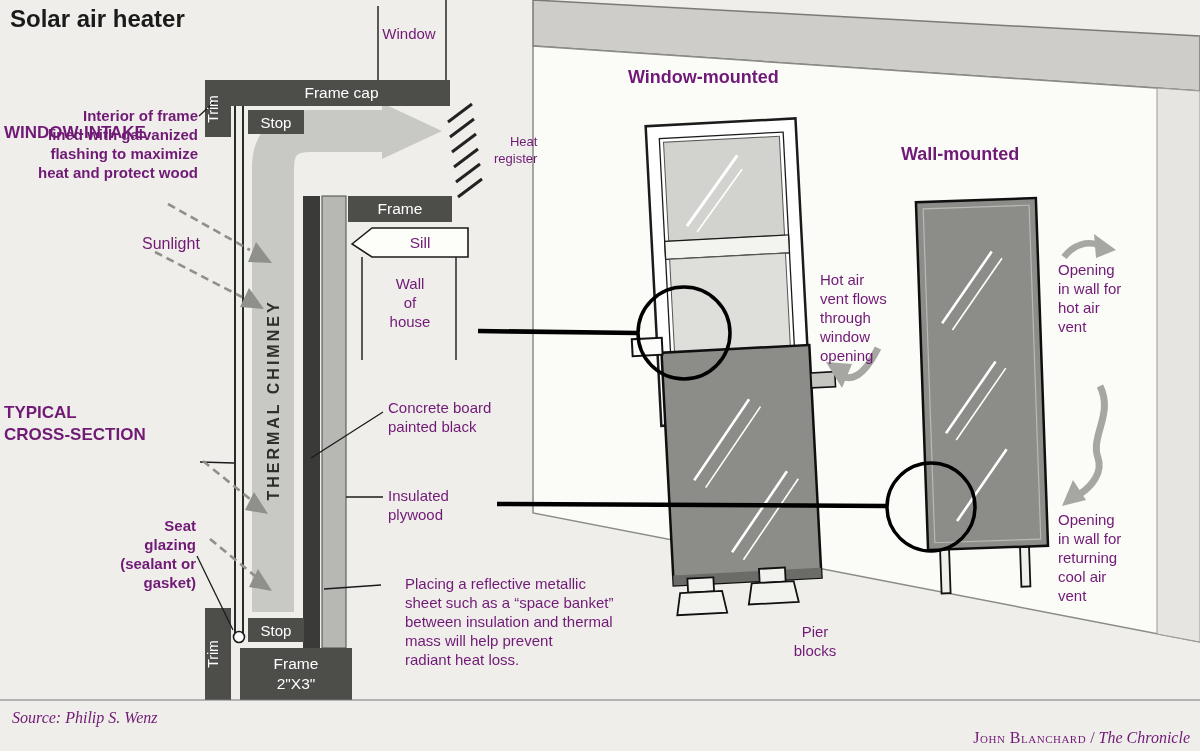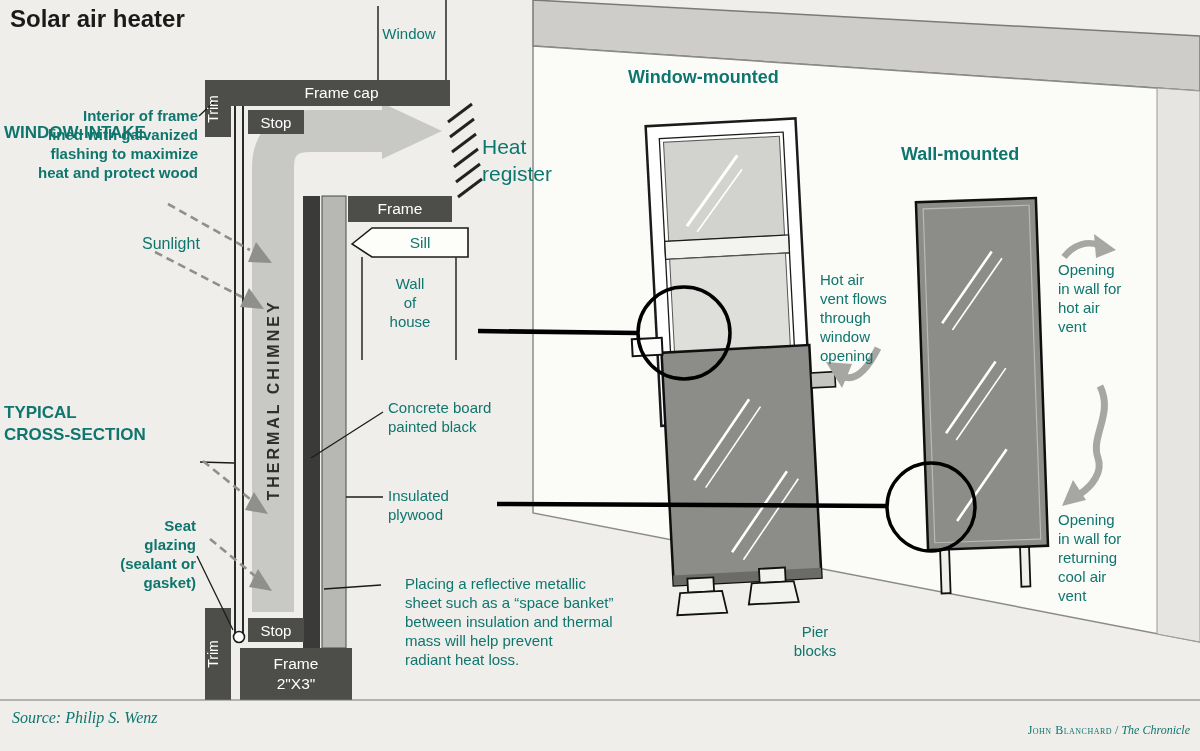--- a/index.html
+++ b/index.html
@@ -1,19 +1,19 @@
 <!DOCTYPE html>
 <html><head>
 <meta charset="utf-8">
 <style>
   * { margin:0; padding:0; box-sizing:border-box; }
   body { font-family:"Liberation Sans", sans-serif; background:#efeeeb; }
   .stage { position:relative; width:1200px; height:751px; background:#efeeeb; overflow:hidden; color:#1a1a1a; }
   .stage > svg { position:absolute; left:0; top:0; }
-  .lbl { position:absolute; font-size:15px; line-height:1.27; color:#0f766e; white-space:pre-line; }
+  .lbl { position:absolute; font-size:15px; line-height:1.27; color:#701a75; white-space:pre-line; }
   .center { text-align:center; }
   .right  { text-align:right;font-weight:bold; }
   .white  { color:#ffffff; }
   .bold   { font-weight:bold; }
   .vert   { transform:rotate(-90deg); text-align:center; }
   .halo   { text-shadow:0 0 3px #fff, 0 0 3px #fff, 0 0 5px #fff; }
   .title  { position:absolute; left:10px; top:5px; font-size:24px; font-weight:bold; }
   .hdg    { font-size:17px; font-weight:bold;margin-top:46px; }
   .hdg2   { font-size:18px; font-weight:bold; }
   .serif  { font-family:"Liberation Serif", serif; }
@@ -158,21 +158,21 @@
 CROSS-SECTION</div>
   <div class="lbl right" style="left:106px; top:516px; width:90px;">Seat
 glazing
 (sealant or
 gasket)</div>
 
   <div class="lbl center" style="left:374px; top:24px; width:70px;">Window</div>
   <div class="lbl center white" style="left:233px; top:83px; width:217px; font-size:15.5px;">Frame cap</div>
   <div class="lbl vert white" style="left:190px; top:96px; width:56px; height:26px; font-size:14px;">Trim</div>
   <div class="lbl center white" style="left:248px; top:113px; width:56px;">Stop</div>
-  <div class="lbl" style="left:482px; top:134px; font-size:21px;">Heat
+  <div class="lbl" style="left:494px; top:134px; font-size:13px;text-align:right;">Heat
 register</div>
   <div class="lbl center white" style="left:348px; top:199px; width:104px; font-size:15.5px;">Frame</div>
   <div class="lbl center" style="left:372px; top:233px; width:96px; font-size:15.5px;">Sill</div>
   <div class="lbl center" style="left:374px; top:274px; width:72px;">Wall
 of
 house</div>
   <div class="lbl vert bold" style="left:145px; top:389px; width:260px; height:22px; font-size:16px; letter-spacing:3px; color:#2e2e2c;">THERMAL CHIMNEY</div>
 
   <div class="lbl" style="left:388px; top:486px; width:100px;">Insulated
 plywood</div>
@@ -202,17 +202,17 @@
 vent</div>
   <div class="lbl" style="left:1058px; top:510px; width:90px;">Opening
 in wall for
 returning
 cool air
 vent</div>
   <div class="lbl center" style="left:780px; top:622px; width:70px;">Pier
 blocks</div>
 
   <div class="lbl serif italic" style="left:12px; top:708px; font-size:16px;">Source: Philip S. Wenz</div>
-  <div class="lbl serif" style="right:10px; top:708px; font-size:12px; text-align:right;">
+  <div class="lbl serif" style="right:10px; top:708px; font-size:16px; text-align:right;">
     <span class="smallcaps">John Blanchard</span><span> / </span><span class="italic">The Chronicle</span>
   </div>
 
 </div>
 
 </body></html>

